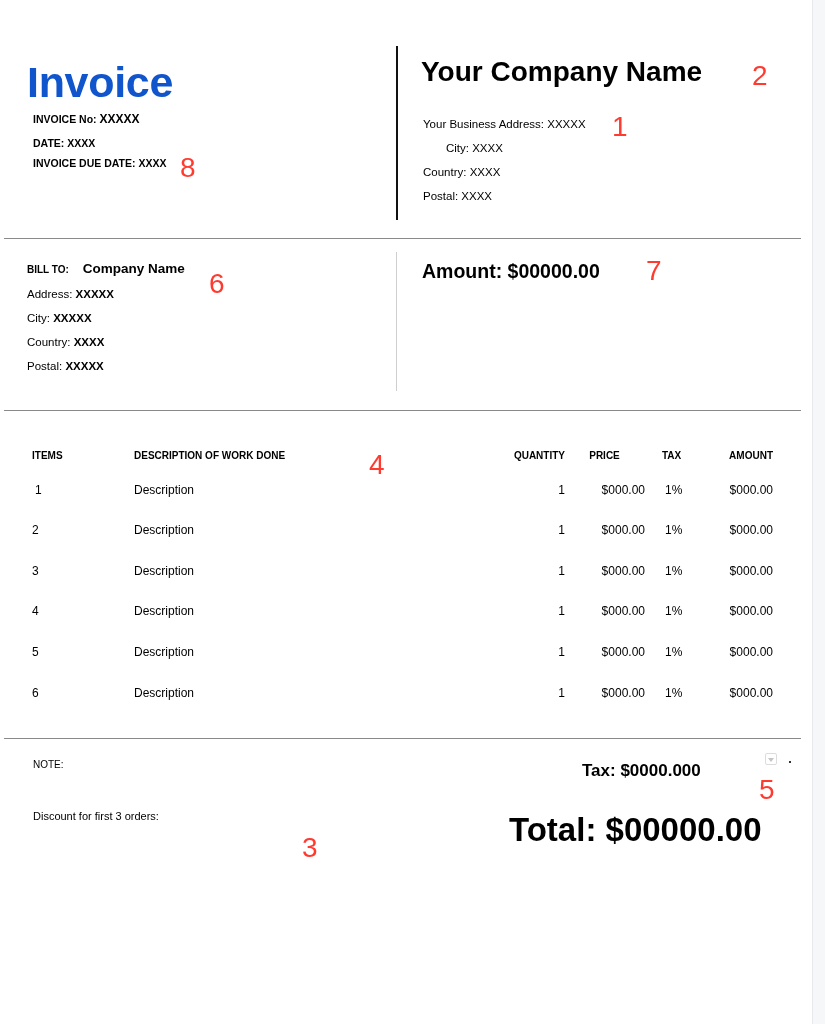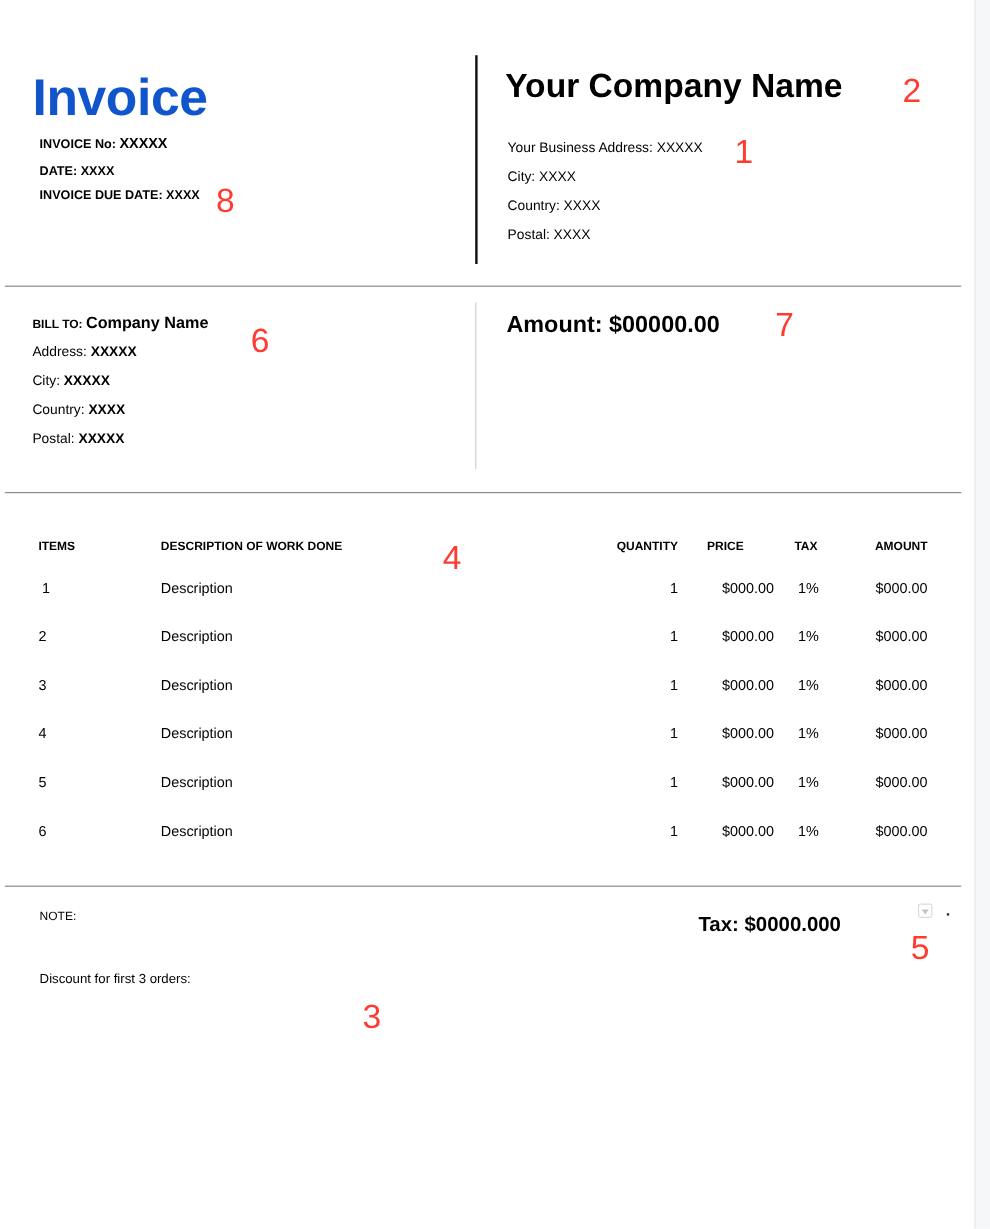--- a/index.html
+++ b/index.html
@@ -16,21 +16,21 @@
   .meta-line .val { font-size: 12px; }
 
   .company-name { left: 421px; top: 56px; font-size: 28px; font-weight: bold; }
   .company-line { left: 423px; font-size: 11.5px; }
 
   .vline-dark { position: absolute; left: 396px; top: 46px; width: 2px; height: 174px; background: #111; }
   .vline-light { position: absolute; left: 396px; top: 252px; width: 1px; height: 139px; background: #cfcfcf; }
   .hline { position: absolute; left: 4px; width: 797px; height: 1px; background: #8a8a8a; }
 
   .bill-label { left: 27px; top: 261px; font-size: 10px; font-weight: bold; }
-  .bill-label .name { font-size: 13.5px; }
+  .bill-label .name { font-size: 13.5px; margin-left: 11px; }
   .bill-line { left: 27px; font-size: 11.5px; }
   .bill-line b { font-weight: bold; }
 
   .amount { left: 422px; top: 260px; font-size: 19.5px; font-weight: bold; }
 
   .th { font-size: 10px; font-weight: bold; top: 450px; }
   .td { font-size: 12px; }
   .right { text-align: right; }
 
   .note-label { left: 33px; top: 759px; font-size: 10px; font-weight: normal; }
@@ -62,21 +62,21 @@
   </div>
   <div class="abs meta-line" style="top:157px;">
     <span>INVOICE DUE DATE:</span>
     <span>XXXX</span>
   </div>
 
   <div class="vline-dark"></div>
 
   <div class="abs company-name">Your Company Name</div>
   <div class="abs company-line" style="top:118px;">Your Business Address: XXXXX</div>
-  <div class="abs company-line" style="top:142px;">City: XXXX</div>
+  <div class="abs company-line" style="top:142px;margin-left:23px;">City: XXXX</div>
   <div class="abs company-line" style="top:166px;">Country: XXXX</div>
   <div class="abs company-line" style="top:190px;">Postal: XXXX</div>
 
   <div class="hline" style="top:238px;"></div>
 
   <div class="abs bill-label">
     <span>BILL TO:</span>
     <span class="name">Company Name</span>
   </div>
   <div class="abs bill-line" style="top:288px;">
@@ -159,20 +159,21 @@
   </div>
 
   <div class="hline" style="top:738px;"></div>
 
   <div class="abs note-label">NOTE:</div>
   <div class="abs discount-caption">Discount for first 3 orders:</div>
 
   <div class="abs tax">Tax: $0000.000</div>
   <div class="mini-dropdown"></div>
   <div class="mini-dot"></div>
+  <div class="abs total">Total: $00000.00</div>
 
   <div class="anno" style="left:612px; top:113px;">1</div>
   <div class="anno" style="left:752px; top:62px;">2</div>
   <div class="anno" style="left:302px; top:834px;">3</div>
   <div class="anno" style="left:369px; top:451px;">4</div>
   <div class="anno" style="left:759px; top:776px;">5</div>
   <div class="anno" style="left:209px; top:270px;">6</div>
   <div class="anno" style="left:646px; top:257px;">7</div>
   <div class="anno" style="left:180px; top:154px;">8</div>
 </div>

